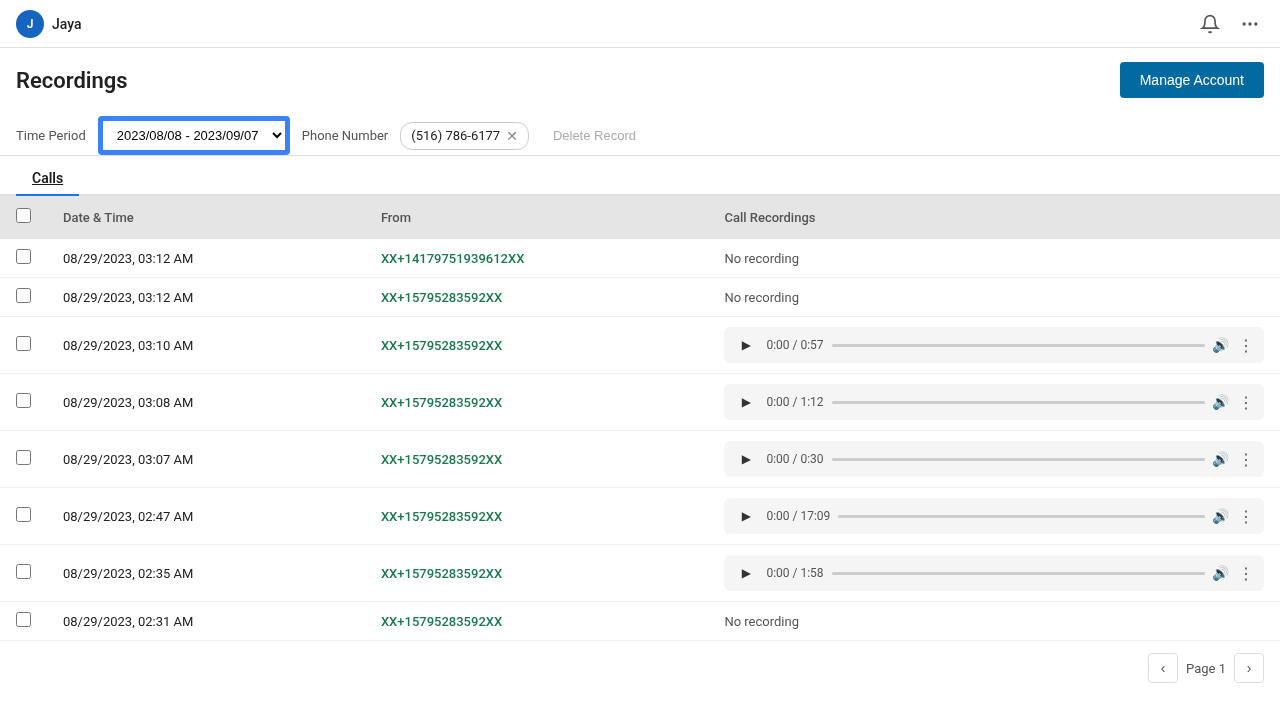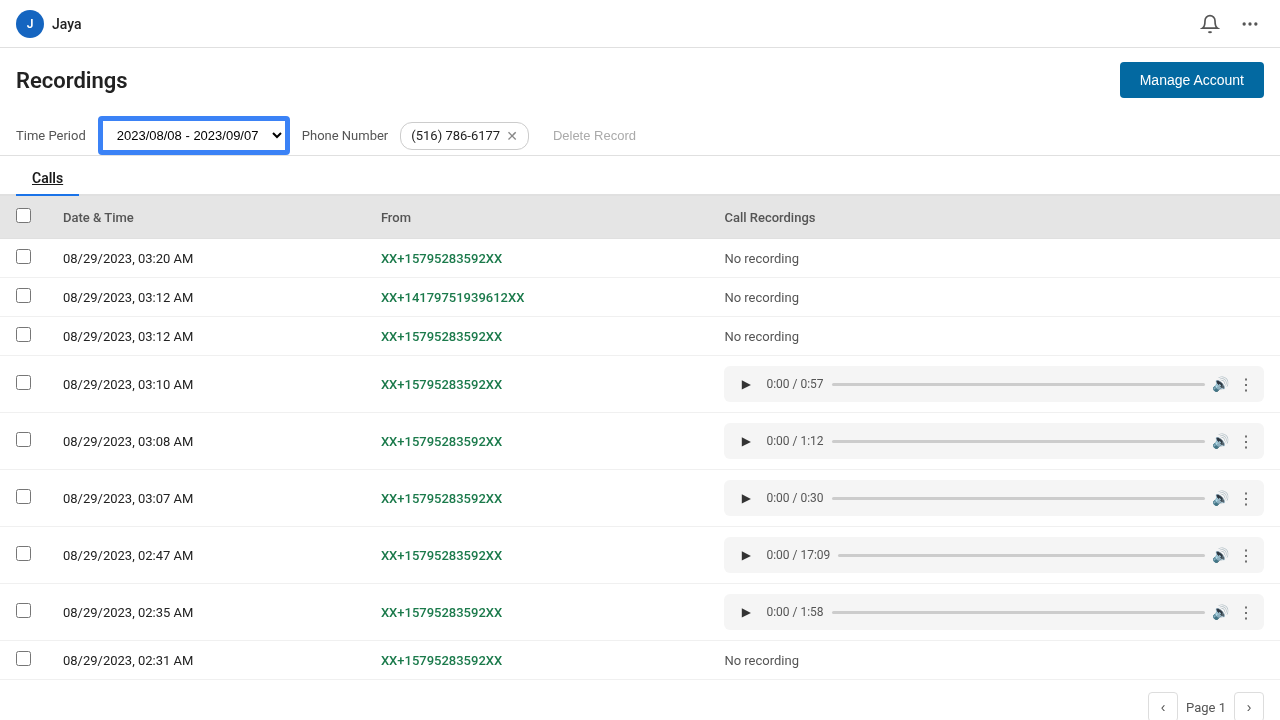--- a/index.html
+++ b/index.html
@@ -169,26 +169,20 @@
       <tr>
         <th class="checkbox-cell">
           <input type="checkbox" style="">
         </th>
         <th>Date &amp; Time</th>
         <th>From</th>
         <th>Call Recordings</th>
       </tr>
     </thead>
     <tbody id="table-body">
-    <tr>
-          <td class="checkbox-cell"><input type="checkbox" style=""></td>
-          <td>08/29/2023, 03:20 AM</td>
-          <td><span class="from-text">XX+15795283592XX</span></td>
-          <td><span class="no-recording">No recording</span></td>
-        </tr>
         <tr>
           <td class="checkbox-cell"><input type="checkbox" style=""></td>
           <td>08/29/2023, 03:12 AM</td>
           <td><span class="from-text">XX+14179751939612XX</span></td>
           <td><span class="no-recording">No recording</span></td>
         </tr>
         <tr>
           <td class="checkbox-cell"><input type="checkbox" style=""></td>
           <td>08/29/2023, 03:12 AM</td>
           <td><span class="from-text">XX+15795283592XX</span></td>

